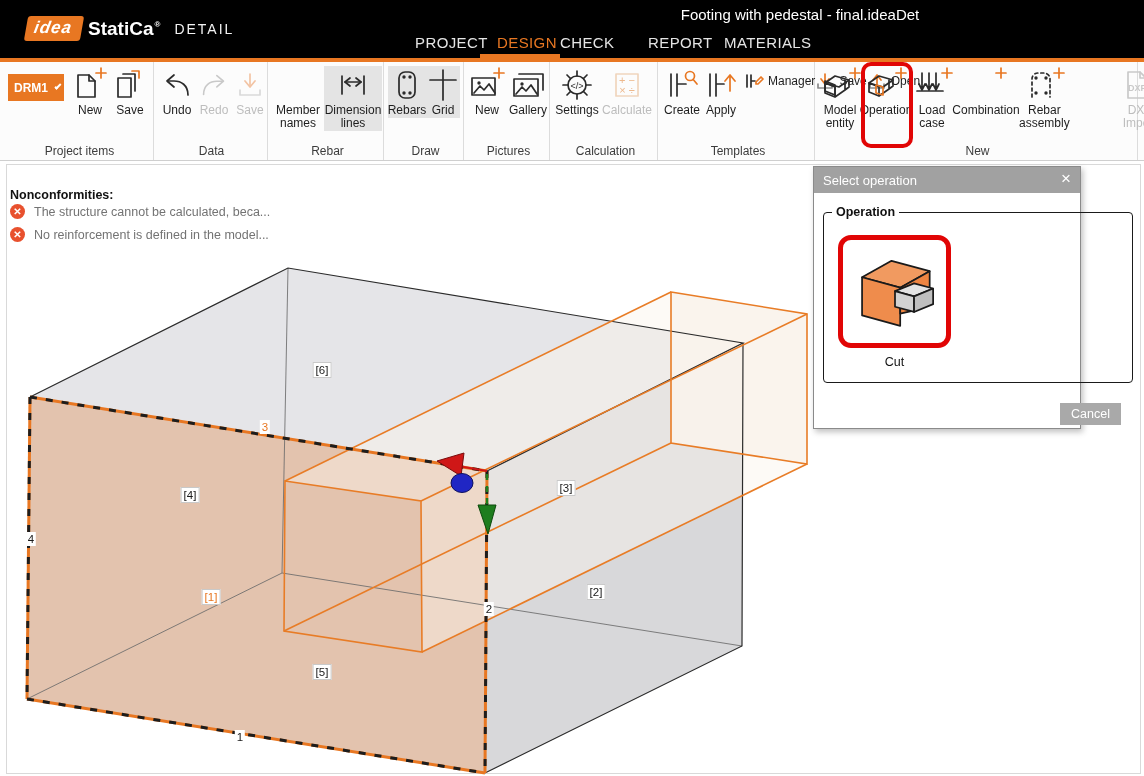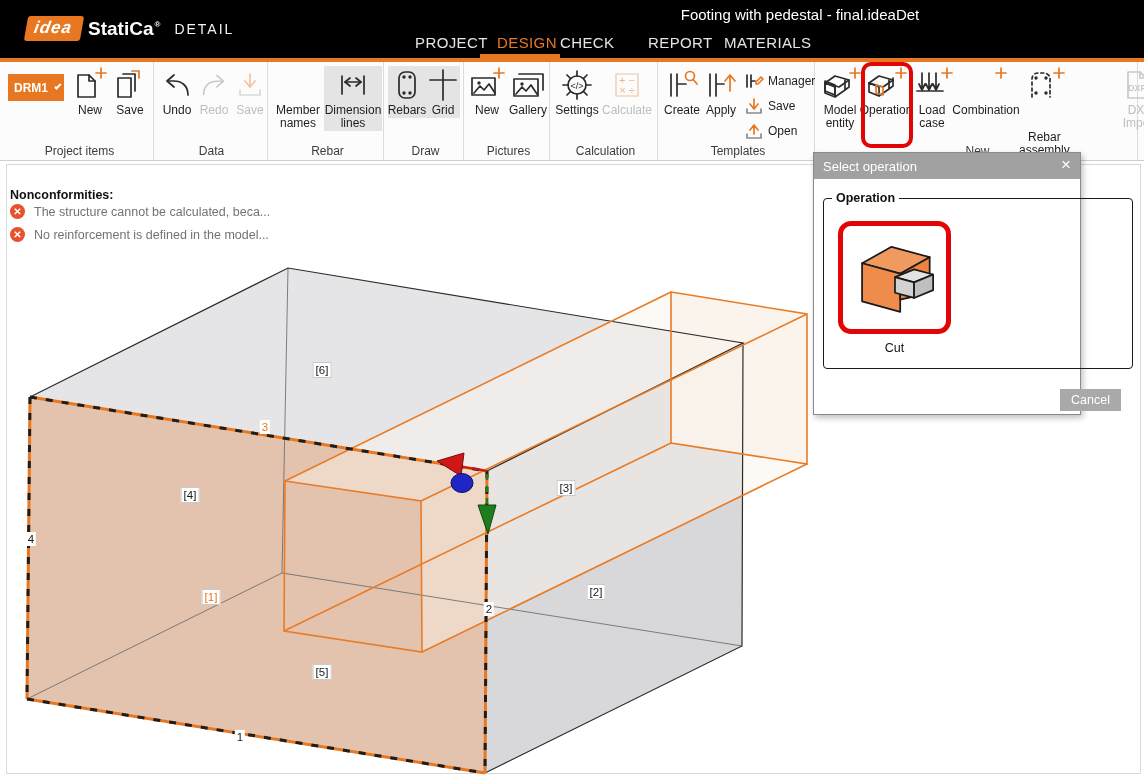--- a/index.html
+++ b/index.html
@@ -51,21 +51,21 @@
   .nc-item{position:absolute;left:10px;display:flex;align-items:center;gap:9px;}
   .nc-x{width:15px;height:15px;border-radius:50%;background:#e8512e;color:#fff;font-size:10px;font-weight:bold;
     display:flex;align-items:center;justify-content:center;line-height:1;}
   .nc-txt{font-size:12.5px;color:#737373;}
   .scene{position:absolute;left:0;top:0;}
   .slabel{position:absolute;transform:translate(-50%,-50%);font-size:11.5px;color:#1a1a1a;background:#fff;
     border:1px solid #c9c9c9;padding:0 2px;line-height:14px;z-index:5;}
   .slabel.accent{color:#e87722;}
 
   
-  .dialog{position:absolute;left:813px;top:152px;width:268px;height:263px;background:#fff;border:1px solid #8a8a8a;
+  .dialog{position:absolute;left:813px;top:166px;width:268px;height:263px;background:#fff;border:1px solid #8a8a8a;
     box-shadow:2px 3px 6px rgba(0,0,0,0.25);z-index:40;text-decoration:underline;}
   .dlg-header{position:absolute;left:0;top:0;right:0;height:26px;background:#a1a1a1;display:flex;align-items:center;}
   .dlg-title{color:#fff;font-size:13px;margin-left:9px;}
   .dlg-close{position:absolute;right:9px;top:2px;color:#fff;font-size:17px;cursor:default;}
   .dlg-fieldset{position:absolute;left:9px;top:38px;width:310px;height:178px;border:1px solid #1a1a1a;border-radius:4px;margin:0;padding:0;}
   .dlg-fieldset legend{font-size:12.5px;font-weight:bold;color:#111;margin-left:8px;padding:0 4px;}
   .cut-tile{position:absolute;left:14px;top:16px;width:113px;height:113px;border:5px solid #e10505;border-radius:13px;
     background:#fff;display:flex;align-items:center;justify-content:center;cursor:default;}
   .cut-label{position:absolute;left:14px;top:136px;width:113px;text-align:center;font-size:12.5px;color:#111;}
   .btn-cancel{position:absolute;left:246px;top:236px;width:61px;height:22px;background:#a9a9a9;color:#fff;border:none;
@@ -246,21 +246,21 @@
           </svg>
           <span class="lbl">Create</span>
         </div>
         <div class="rbtn" style="width:38px;">
           <svg class="ic" width="38" height="36" viewBox="0 0 38 36">
             <path d="M8 7v22M14 7v22M14 17h8"></path>
             <path class="o" d="M28 24V9m-5 5l5-6 5 6"></path>
           </svg>
           <span class="lbl">Apply</span>
         </div>
-        <div style="display:flex;flex-direction:column;margin-left:4px;margin-top:2px;">
+        <div style="display:flex;flex-direction:row;margin-left:4px;margin-top:2px;">
           <div class="mini-row">
             <svg class="ic" width="20" height="18" viewBox="0 0 20 18">
               <path d="M3 3v12M7 3v12M7 9h4" stroke-width="1.4"></path>
               <path class="o" d="M12 10l5-5 2 2-5 5h-2z" stroke-width="1.4"></path>
             </svg>
             <span class="lbl">Manager</span>
           </div>
           <div class="mini-row">
             <svg class="ic" width="20" height="18" viewBox="0 0 20 18">
               <path class="o" d="M10 2v8m-4-3l4 5 4-5" stroke-width="1.4"></path>
@@ -308,21 +308,21 @@
           </svg>
           <span class="lbl">Load case</span>
         </div>
         <div class="rbtn" style="width:64px;">
           <svg class="ic" width="52" height="36" viewBox="0 0 52 36">
             <text x="18" y="29" font-size="30" text-anchor="middle" fill="none" stroke="#2b2b2b" stroke-width="1.2">Σ</text>
             <path class="o" d="M36 6h10M41 1v10"></path>
           </svg>
           <span class="lbl">Combination</span>
         </div>
-        <div class="rbtn" style="width:58px;gap:27px;">
+        <div class="rbtn" style="width:58px;">
           <svg class="ic" width="46" height="36" viewBox="0 0 46 36">
             <path d="M11 30V12a6 6 0 0 1 6-6h6a6 6 0 0 1 6 6v18" stroke-dasharray="3 3"></path>
             <circle class="fdot" cx="15" cy="11" r="1.7"></circle>
               <circle class="fdot" cx="25" cy="11" r="1.7"></circle>
             <circle class="fdot" cx="15" cy="26" r="1.7"></circle>
               <circle class="fdot" cx="25" cy="26" r="1.7"></circle>
             <path class="o" d="M33 6h10M38 1v10"></path>
           </svg>
           <span class="lbl">Rebar assembly</span>
         </div>

